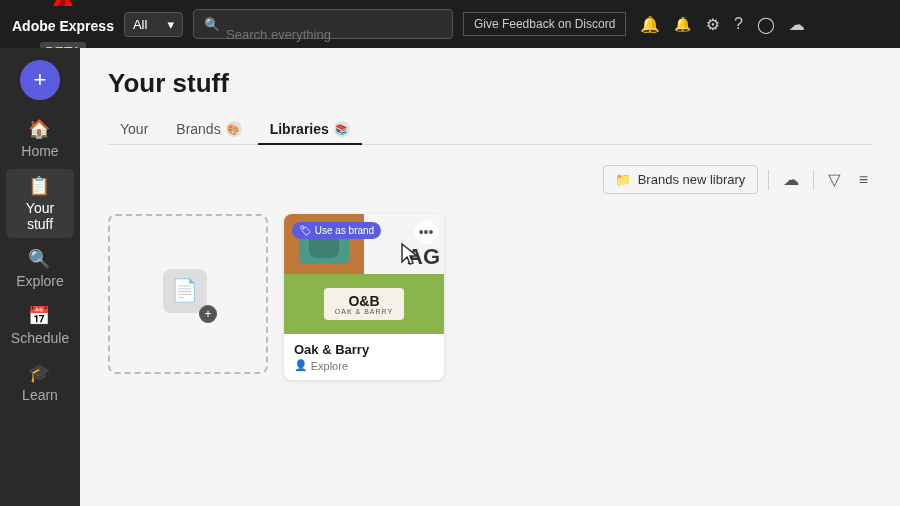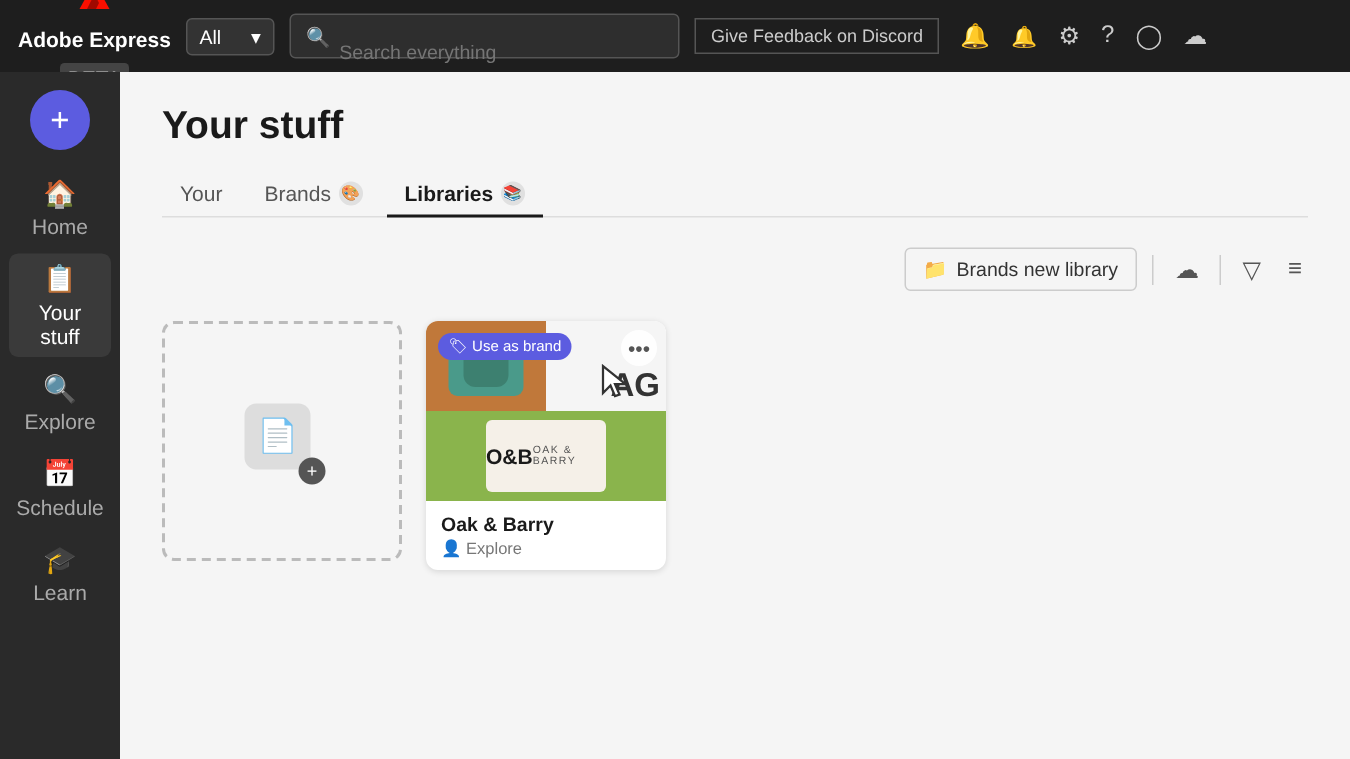--- a/index.html
+++ b/index.html
@@ -335,26 +335,26 @@
       bottom: 0; left: 0;
       width: 160px; height: 60px;
       background: #8ab44c;
       display: flex;
       align-items: center;
       justify-content: center;
     }
     .preview-ob-box {
       background: #f5f0e8;
       width: 80px;
-      height: 48px;
+      height: 32px;
       border-radius: 4px;
       display: flex;
       align-items: center;
       justify-content: center;
-      flex-direction: row;
+      flex-direction: column;
     }
     .preview-ob-title {
       font-size: 14px;
       font-weight: 900;
       color: #1a1a1a;
       line-height: 1;
     }
     .preview-ob-sub {
       font-size: 7px;
       letter-spacing: 1px;

